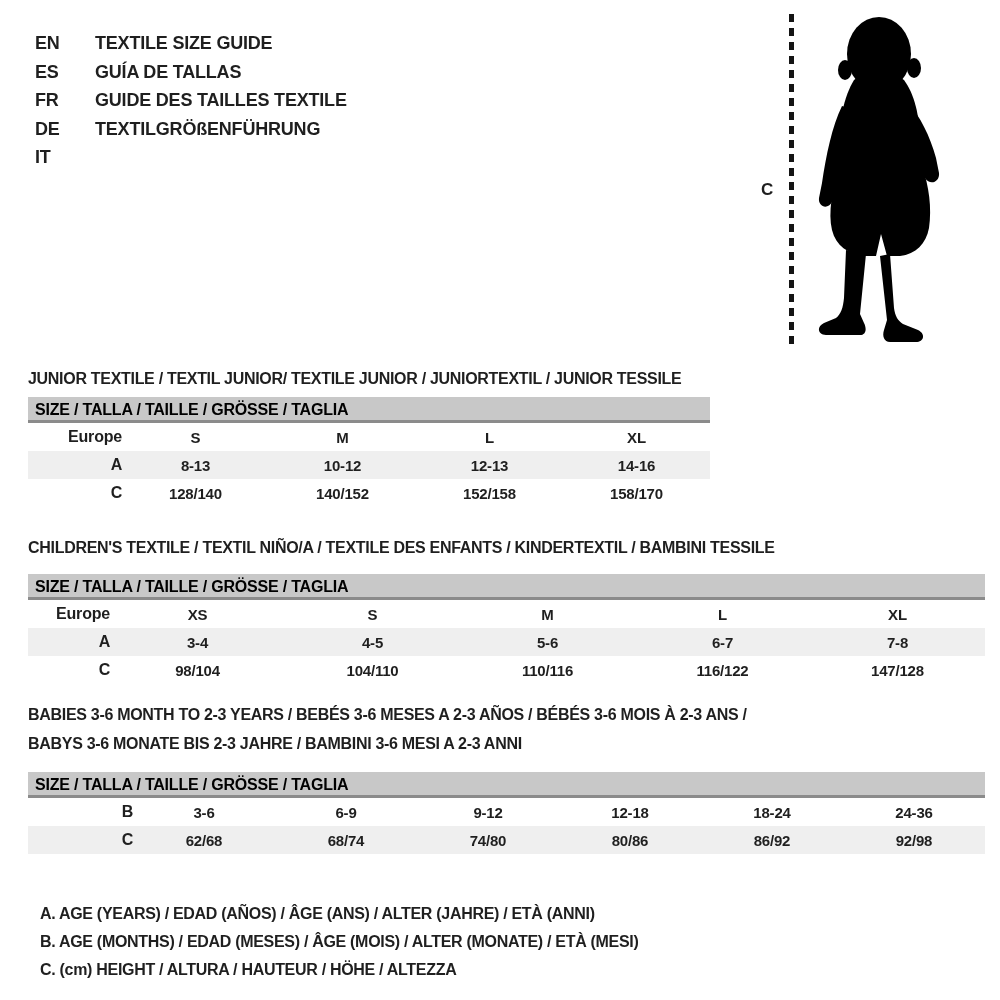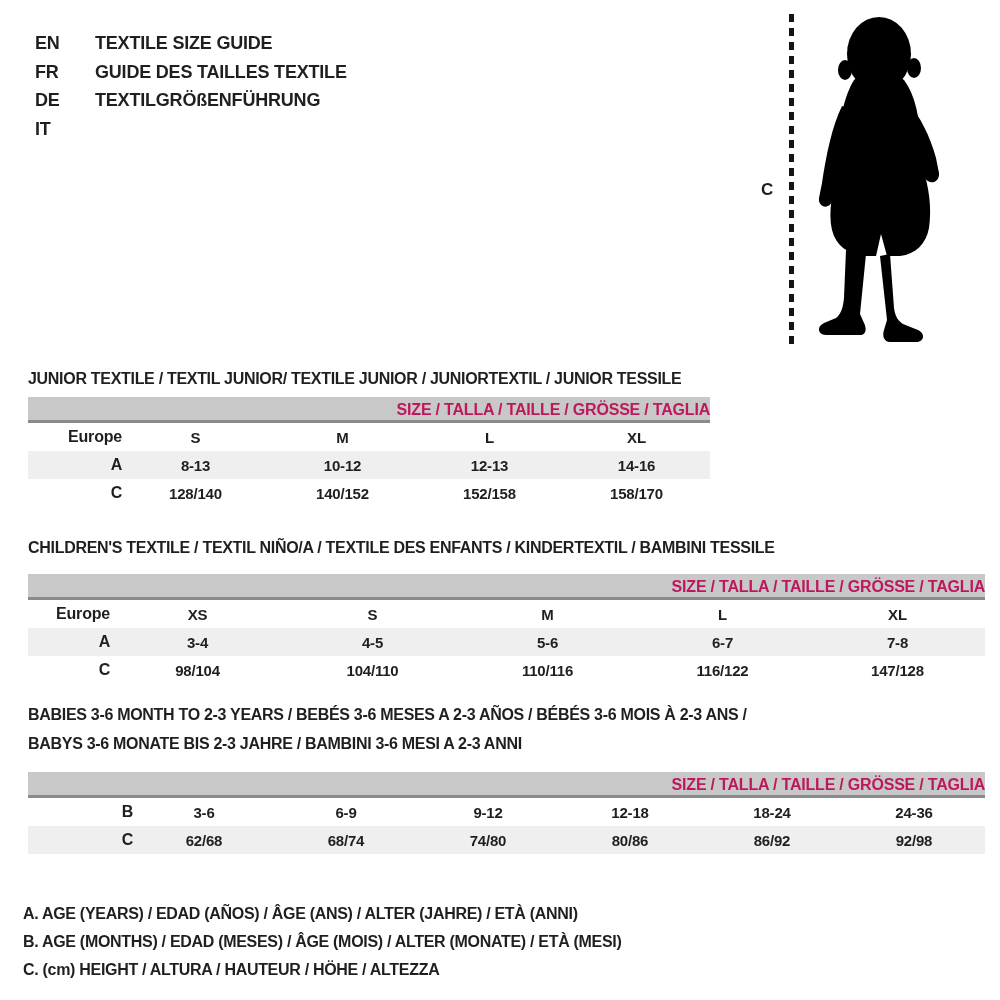--- a/index.html
+++ b/index.html
@@ -22,39 +22,43 @@
   .height-line { left: 789px; top: 14px; width: 5px; height: 330px;
     background: repeating-linear-gradient(to bottom, #141414 0 8px, transparent 8px 14px); }
   .c-label { left: 761px; top: 180px; font-size: 17px; font-weight: bold; }
   .baby-svg { left: 803px; top: 8px; }
 
   
   .section-title { font-size: 16px; font-weight: bold; letter-spacing: -0.3px; line-height: 29px; white-space: nowrap; }
 
   
   .size-bar { background: #c8c8c8; border-bottom: 3px solid #8b8b8b; height: 26px; line-height: 26px;
-    padding-left: 7px; font-size: 16px; font-weight: bold; color: #be185d; letter-spacing: -0.2px; text-align: right; }
+    padding-left: 7px; font-size: 16px; font-weight: bold; color: #000000; letter-spacing: -0.2px; }
   table { border-collapse: collapse; table-layout: fixed; }
   td { height: 28px; font-size: 15px; font-weight: bold; text-align: center; padding: 0;
     letter-spacing: -0.2px; white-space: nowrap; overflow: hidden; }
   td.lbl { text-align: right; padding-left: 7px; font-size: 16px; }
   tr.shaded { background: #efefef; }
 
   
   .legend { font-size: 16px; font-weight: bold; line-height: 28px; letter-spacing: -0.3px; }
 </style>
 </head>
 <body>
 
 <div class="page">
 
   <div class="abs lang-list">
     <div class="lang-row">
       <span class="lang-code">EN</span>
       <span>TEXTILE SIZE GUIDE</span>
+    </div>
+    <div class="lang-row">
+      <span class="lang-code">ES</span>
+      <span>GUÍA DE TALLAS</span>
     </div>
     <div class="lang-row">
       <span class="lang-code">FR</span>
       <span>GUIDE DES TAILLES TEXTILE</span>
     </div>
     <div class="lang-row">
       <span class="lang-code">DE</span>
       <span>TEXTILGRÖßENFÜHRUNG</span>
     </div>
     <div class="lang-row">
@@ -189,19 +193,19 @@
         <td>68/74</td>
         <td>74/80</td>
         <td>80/86</td>
         <td>86/92</td>
         <td>92/98</td>
       </tr>
     </tbody>
       </table>
   </div>
 
-  <div class="abs legend" style="left:23px; top:900px;">
+  <div class="abs legend" style="left:40px; top:900px;">
     <div>A. AGE (YEARS) / EDAD (AÑOS) / ÂGE (ANS) / ALTER (JAHRE) / ETÀ (ANNI)</div>
     <div>B. AGE (MONTHS) / EDAD (MESES) / ÂGE (MOIS) / ALTER (MONATE) / ETÀ (MESI)</div>
     <div>C. (cm) HEIGHT / ALTURA / HAUTEUR / HÖHE / ALTEZZA</div>
   </div>
 
 </div>
 
 </body></html>

